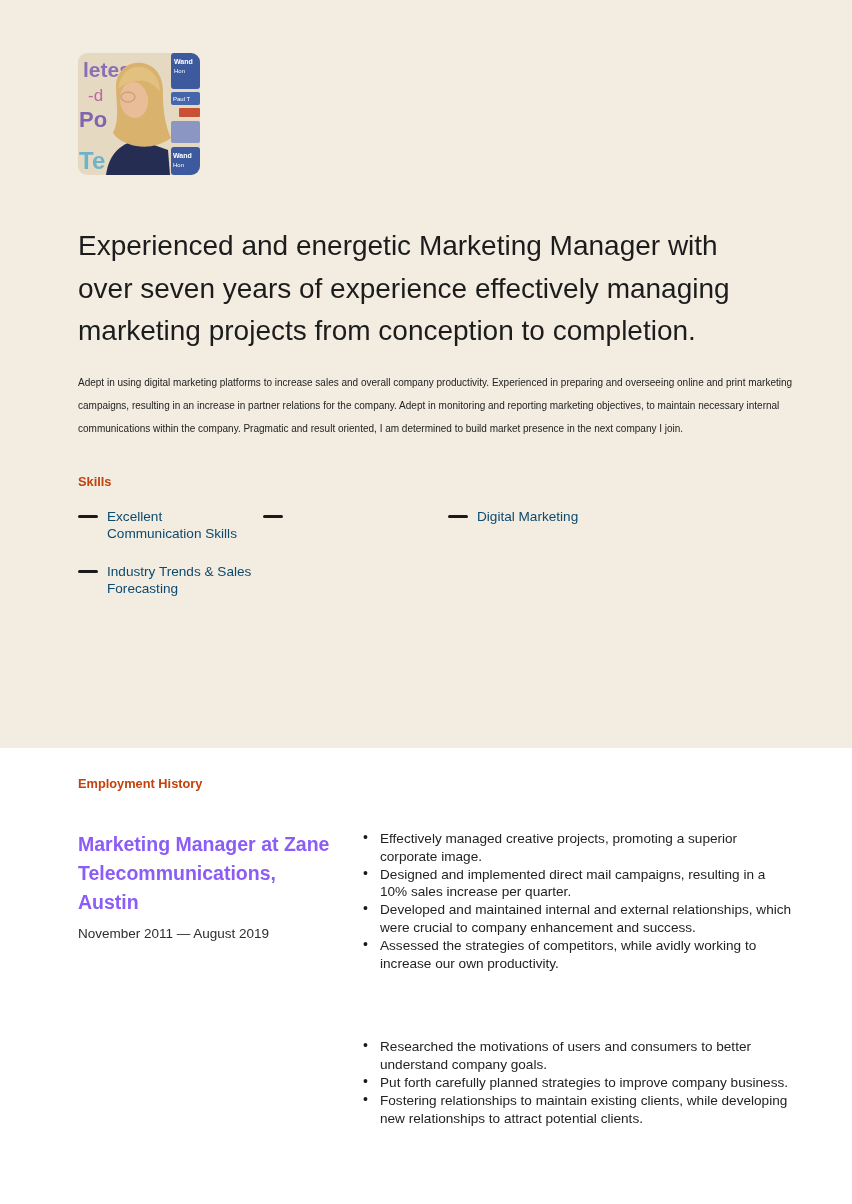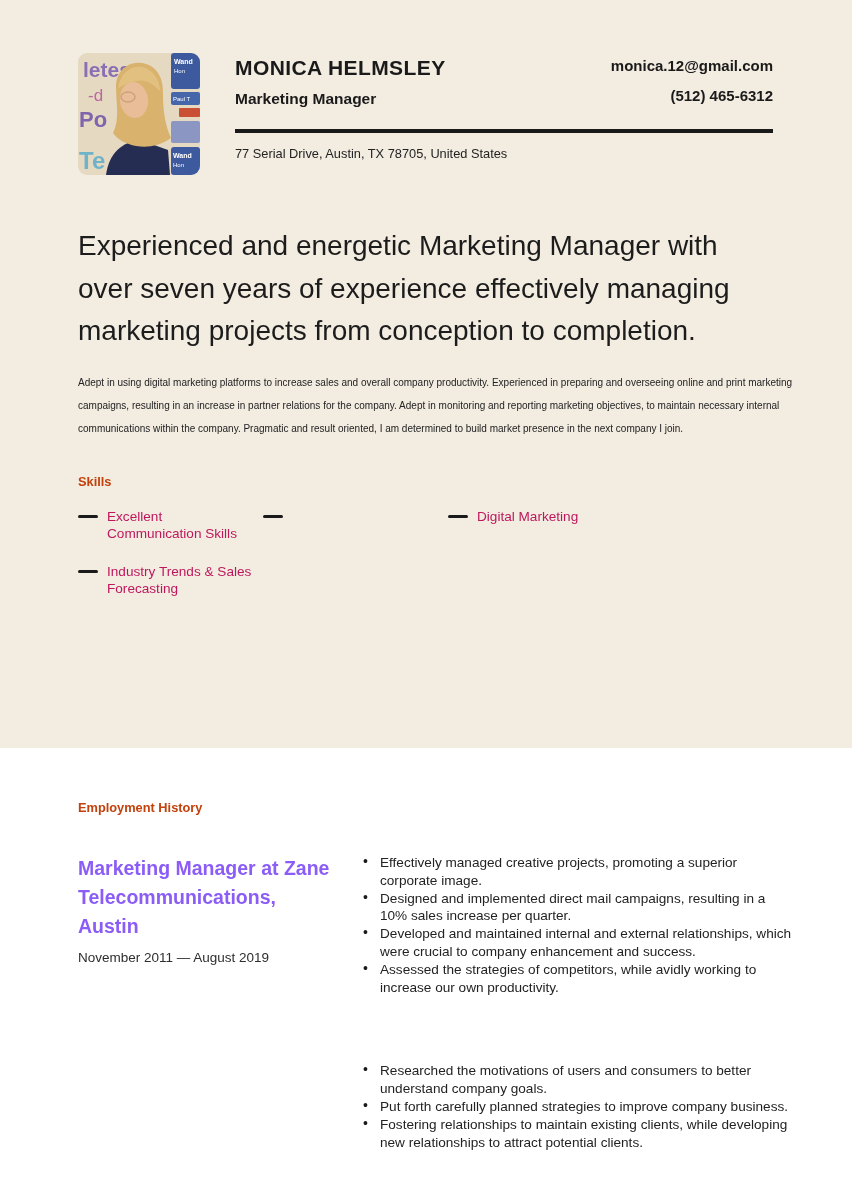--- a/index.html
+++ b/index.html
@@ -43,25 +43,25 @@
   .skills-grid {
     margin-top:19px;
     display:grid; grid-template-columns:185px 185px 185px; row-gap:20px;
   }
   .skill-item { display:flex; align-items:flex-start; }
   .skill-item .dash {
     flex:0 0 20px; height:3.5px; background:#1a1a1a; border-radius:2px;
     margin-top:7px; margin-right:9px;
   }
   .skill-item .skill-text {
-    font-size:13.6px; line-height:17.5px; color:#be185d; max-width:150px;
+    font-size:13.6px; line-height:17.5px; color:#0c4a6e; max-width:150px;
   }
 
   
-  .bottom { padding:52px 57px 0 78px; background:#ffffff; }
+  .bottom { padding:28px 57px 0 78px; background:#ffffff; }
   .entries { margin-top:39px; }
   .entry { display:grid; grid-template-columns:282px 1fr; }
   .entry + .entry { margin-top:66px; }
   .entry-left { padding-right:22px; }
   .entry-title { font-size:19.5px; font-weight:700; line-height:29px; color:#8b5cf6; }
   .entry-dates { margin-top:9px; font-size:13.5px; color:#2e2e2e; }
   ul.bullets { list-style:none; }
   ul.bullets li {
     position:relative; padding-left:20px;
     font-size:13.6px; line-height:17.8px; color:#232323;
@@ -93,34 +93,20 @@
           <rect x="93" y="68" width="29" height="22" rx="2" fill="#8b97c2"></rect>
           <rect x="93" y="94" width="29" height="28" rx="3" fill="#3d5a9e"></rect>
           <text x="95" y="105" font-size="7" fill="#ffffff" font-weight="bold" font-family="sans-serif">Wand</text>
           <text x="95" y="114" font-size="6" fill="#ffffff" font-family="sans-serif">Hon</text>
           <path d="M28 122 C31 100 44 89 62 87 L90 97 L92 122 Z" fill="#252e52"></path>
           <path d="M38 34 C38 16 52 8 64 10 C78 12 86 24 85 42 C85 60 88 74 93 85 C81 93 70 95 58 93 C48 91 40 87 35 80 C42 66 38 50 38 34 Z" fill="#d9b36e"></path>
           <ellipse cx="56" cy="47" rx="14" ry="18" fill="#e9bd97" transform="rotate(-8 56 47)"></ellipse>
           <ellipse cx="50" cy="44" rx="7" ry="5" fill="none" stroke="#c9a27a" stroke-width="1.4"></ellipse>
           <path d="M40 36 C42 19 54 12 64 14 C74 16 82 26 82 38 C74 30 67 26 59 28 C49 30 44 32 40 36 Z" fill="#e2c07f"></path>
         </svg>
-      </div>
-      <div class="header-right">
-        <div class="ident-row">
-          <div>
-            <div class="name">MONICA HELMSLEY</div>
-            <div class="job-title">Marketing Manager</div>
-          </div>
-          <div class="contact">
-            <div class="email">monica.12@gmail.com</div>
-            <div class="phone">(512) 465-6312</div>
-          </div>
-        </div>
-        <div class="divider"></div>
-        <div class="address">77 Serial Drive, Austin, TX 78705, United States</div>
       </div>
     </div>
 
     <h1 class="headline">Experienced and energetic Marketing Manager with over seven years of experience effectively managing marketing projects from conception to completion.</h1>
     <p class="summary-body">Adept in using digital marketing platforms to increase sales and overall company productivity. Experienced in preparing and overseeing online and print marketing campaigns, resulting in an increase in partner relations for the company. Adept in monitoring and reporting marketing objectives, to maintain necessary internal communications within the company. Pragmatic and result oriented, I am determined to build market presence in the next company I join.</p>
 
     <div class="skills-block">
       <h3 class="section-heading">Skills</h3>
       <div class="skills-grid">
           <div class="skill-item">

